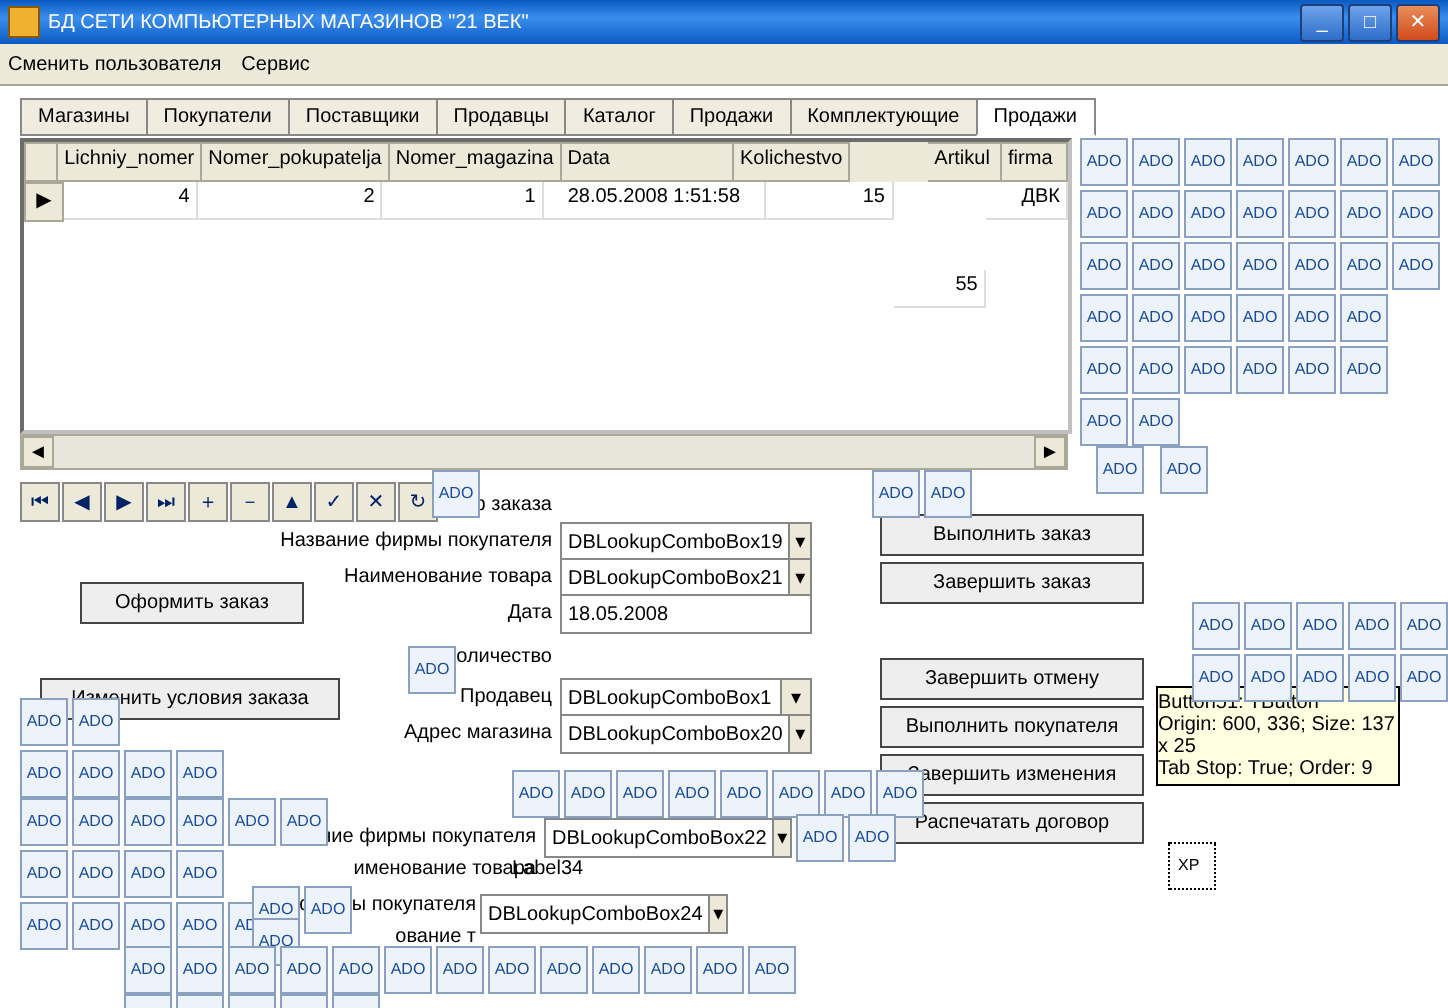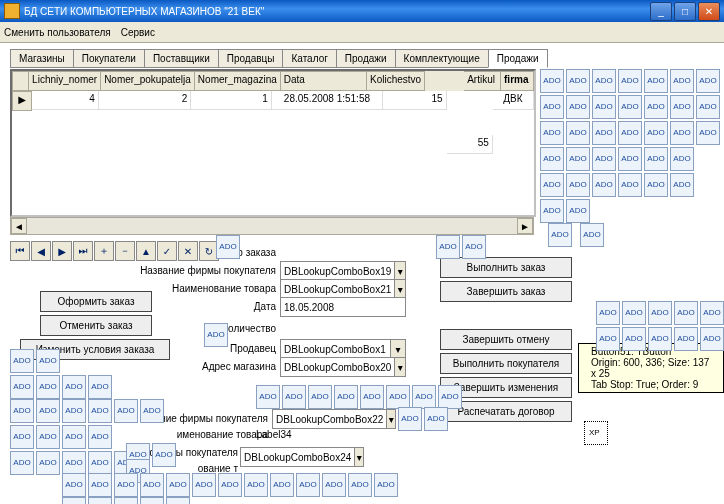--- a/index.html
+++ b/index.html
@@ -27,21 +27,21 @@
 .nav div{width:18px;height:18px;border:1px solid #888;background:#ece9d8;margin-right:1px;display:flex;align-items:center;justify-content:center;color:#002266}
 .btn{position:absolute;background:#eee;border:1px solid #444;padding:4px 0;text-align:center;font-size:10px}
 .btn.wide{width:110px}
 .btn.med{width:130px}
 .glyph{position:absolute;width:22px;height:22px;border:1px solid #8aa0c0;background:#edf3fb;display:flex;align-items:center;justify-content:center;font-size:8px;color:#1a4b9b;text-align:center;line-height:1}
 .lbl{position:absolute;font-size:10px}
 .lbl.r{text-align:right}
 .combo{position:absolute;height:18px;border:1px solid #888;background:#fff;display:flex;align-items:center}
 .combo span{flex:1;padding:0 3px}
 .combo .dd{width:14px;height:100%;background:#ece9d8;border-left:1px solid #888;display:flex;align-items:center;justify-content:center}
-.tip{position:absolute;background:#ffffe1;border:1px solid #000;padding:2px 12px;font-size:10px;white-space:pre-line}
+.tip{position:absolute;background:#ffffe1;border:1px solid #000;padding:2px 0;font-size:10px;white-space:pre-line}
 .sel{position:absolute;border:1px dotted #000;width:22px;height:22px}
 </style>
 </head>
 <body>
 
 <div class="titlebar">
  <div class="ticon"></div>
  <span class="ttxt">БД СЕТИ КОМПЬЮТЕРНЫХ МАГАЗИНОВ "21 ВЕК"</span>
  <div class="winbtn">_</div>
  <div class="winbtn">□</div>
@@ -66,31 +66,31 @@
 
 <div class="grid">
  <div class="ghdr">
         <div style="width: 14px;"></div>
         <div style="width: 70px;">Lichniy_nomer</div>
         <div style="width: 100px;">Nomer_pokupatelja</div>
         <div style="width: 86px;">Nomer_magazina</div>
         <div style="width: 122px;">Data</div>
         <div style="width: 66px;">Kolichestvo</div>
         <div style="width: 46px; margin-left: 39px;">Artikul</div>
-        <div style="width: 40px; font-weight: bold;">firma</div>
+        <div style="width: 40px;">firma</div>
       </div>
  <div class="grow">
         <div style="width: 14px;">▶</div>
         <div style="width: 70px;">4</div>
         <div style="width: 100px;">2</div>
         <div style="width: 86px;">1</div>
         <div style="width: 122px; text-align: center;">28.05.2008 1:51:58</div>
         <div style="width: 66px;">15</div>
         <div style="width: 46px; margin-top: 44px;">55</div>
-        <div style="width: 40px; text-align: center;">ДВК</div>
+        <div style="width: 40px; text-align: right;">ДВК</div>
       </div>
 </div>
 <div class="hscroll" style="top:174px">
  <div class="sbtn">◄</div>
  <div class="sbtn">►</div>
 </div>
 
 <div class="nav" style="top:198px;left:10px">
       <div>⏮</div>
       <div>◀</div>
@@ -98,21 +98,20 @@
       <div>⏭</div>
       <div>＋</div>
       <div>－</div>
       <div>▲</div>
       <div>✓</div>
       <div>✕</div>
       <div>↻</div>
     </div>
 
 <div class="btn wide" style="top:248px;left:40px">Оформить заказ</div>
-<div class="btn wide" style="top:272px;left:40px">Отменить заказ</div>
 <div class="btn med" style="top:296px;left:20px;width:148px">Изменить условия заказа</div>
 
 <div class="btn med" style="top:214px;left:440px">Выполнить заказ</div>
 <div class="btn med" style="top:238px;left:440px">Завершить заказ</div>
 <div class="btn med" style="top:286px;left:440px">Завершить отмену</div>
 <div class="btn med" style="top:310px;left:440px">Выполнить покупателя</div>
 <div class="btn med" style="top:334px;left:440px">Завершить изменения</div>
 <div class="btn med" style="top:358px;left:440px">Распечатать договор</div>
 
 <span class="lbl r" style="top:204px;left:186px;width:90px">омер заказа</span>

